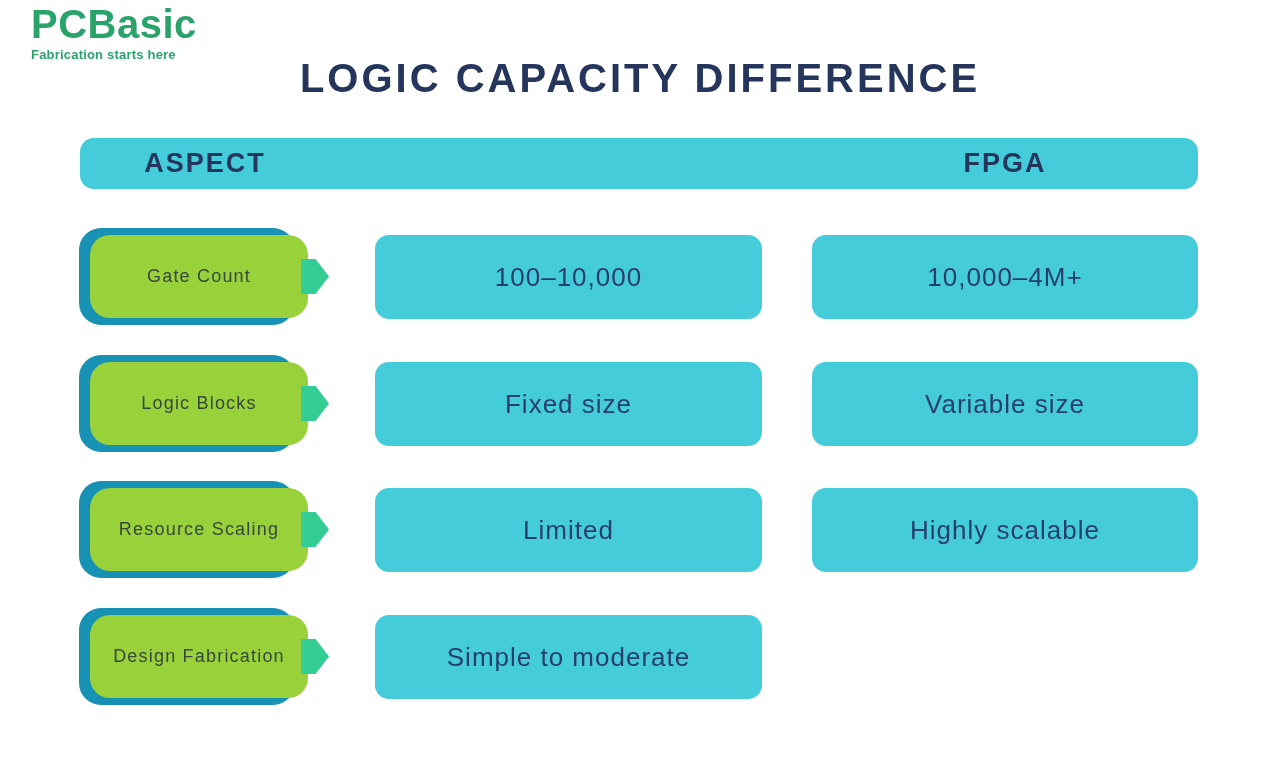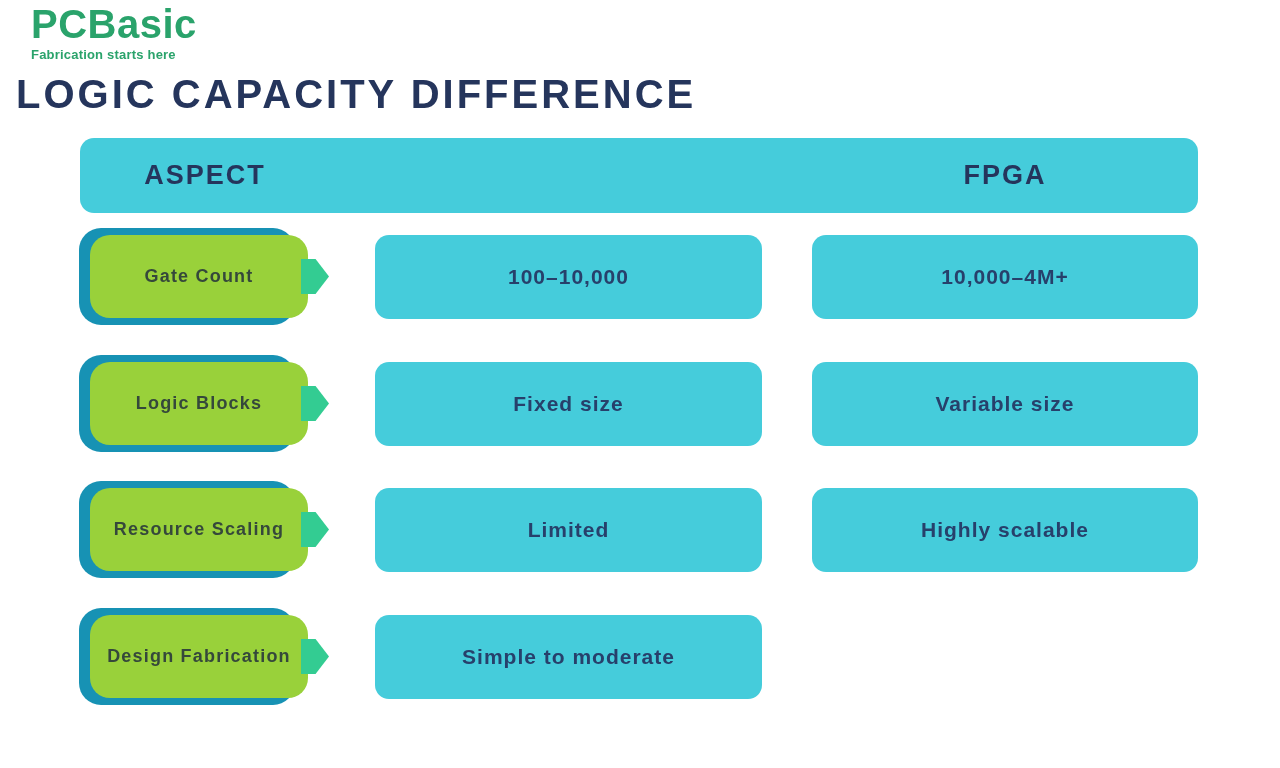--- a/index.html
+++ b/index.html
@@ -18,44 +18,45 @@
     font-size: 40px; font-weight: 800; letter-spacing: 0.5px;
     color: var(--brand-green, #2aa36b); line-height: 1.0;
   }
   .logo-tagline {
     font-size: 13px; font-weight: 700; letter-spacing: 0.2px;
     color: var(--brand-green, #2aa36b); margin-top: 3px;
   }
 
   
   .title {
-    position: absolute; left: 0; right: 0; top: 56px; margin: 16px;
+    position: absolute; left: 0; right: 0; top: 56px; margin: 0;
+    text-align: center;
     font-size: 40px; font-weight: 800; letter-spacing: 3px;
     color: var(--navy, #25355c);
   }
 
   
   .header-bar {
     position: absolute; left: 80px; top: 138px;
-    width: 1118px; height: 75px;
+    width: 1118px; height: 51px;
     background: var(--cyan, #45ccdb);
     border-radius: 14px;
   }
   .hcell {
     position: absolute; top: 0; height: 100%;
     display: flex; align-items: center; justify-content: center;
     font-size: 27px; font-weight: 700; letter-spacing: 2px;
     color: var(--navy, #25355c);
   }
   .h-aspect { left: 0;     width: 250px; }
   .h-cpld   { left: 295px; width: 387px; }
   .h-fpga   { left: 732px; width: 386px; }
 
   
-  .row { position: absolute; left: 0; width: 1280px; height: 97px; font-weight: bold; }
+  .row { position: absolute; left: 0; width: 1280px; height: 97px; }
 
   .label-shadow {
     position: absolute; left: 79px; top: 0;
     width: 216px; height: 97px;
     background: var(--teal, #1792b4);
     border-radius: 22px;
   }
   .label-box {
     position: absolute; left: 90px; top: 7px;
     width: 218px; height: 83px;
@@ -73,21 +74,21 @@
     width: 28px; height: 35px;
     background: var(--arrow, #33cc92);
     clip-path: polygon(0% 0%, 52% 0%, 100% 50%, 52% 100%, 0% 100%);
   }
 
   .cell {
     position: absolute; top: 7px; height: 84px;
     background: var(--cyan, #45ccdb);
     border-radius: 14px;
     display: flex; align-items: center; justify-content: center;
-    font-size: 21px; letter-spacing: 1px;
+    font-size: 26px; letter-spacing: 1px;
     color: var(--cell-text, #27406b);
   }
   .cell-cpld { left: 375px; width: 387px; }
   .cell-fpga { left: 812px; width: 386px; }
 </style>
 </head>
 <body>
 
 <div class="page">
 

